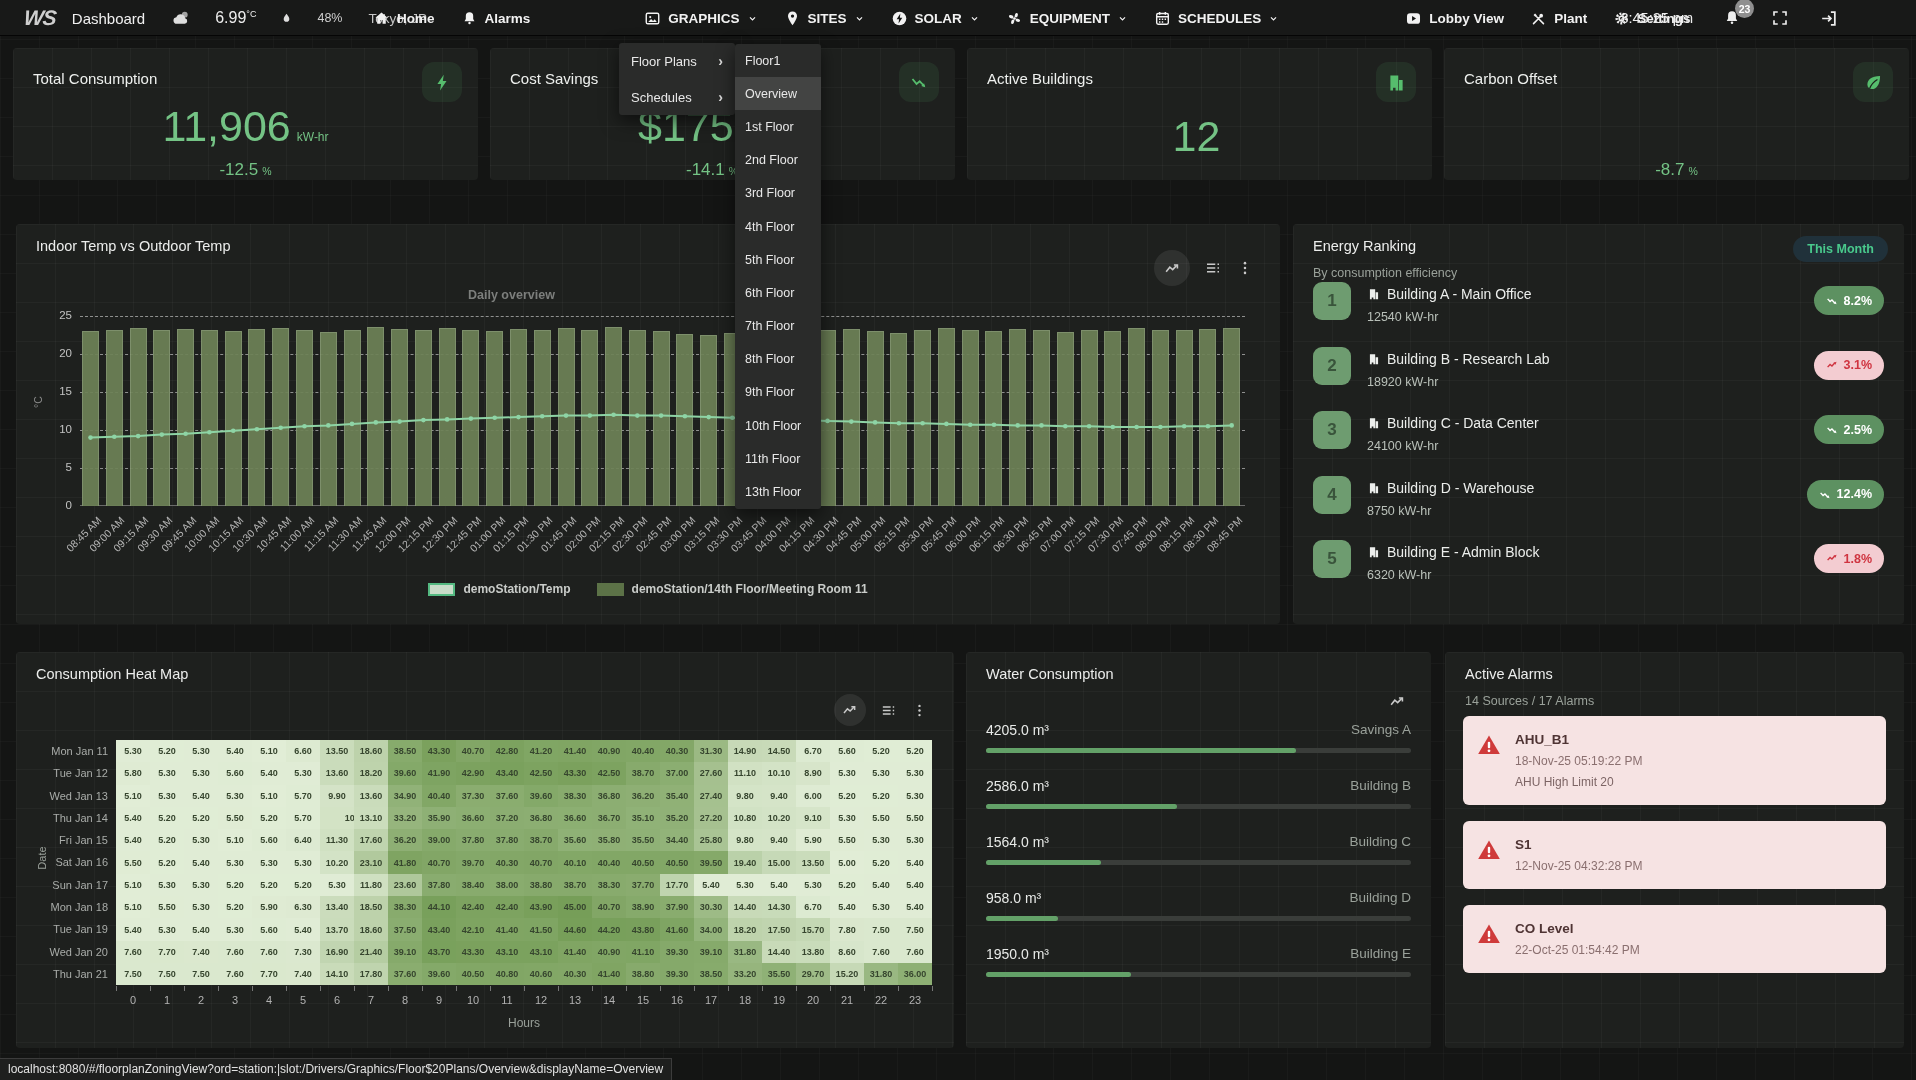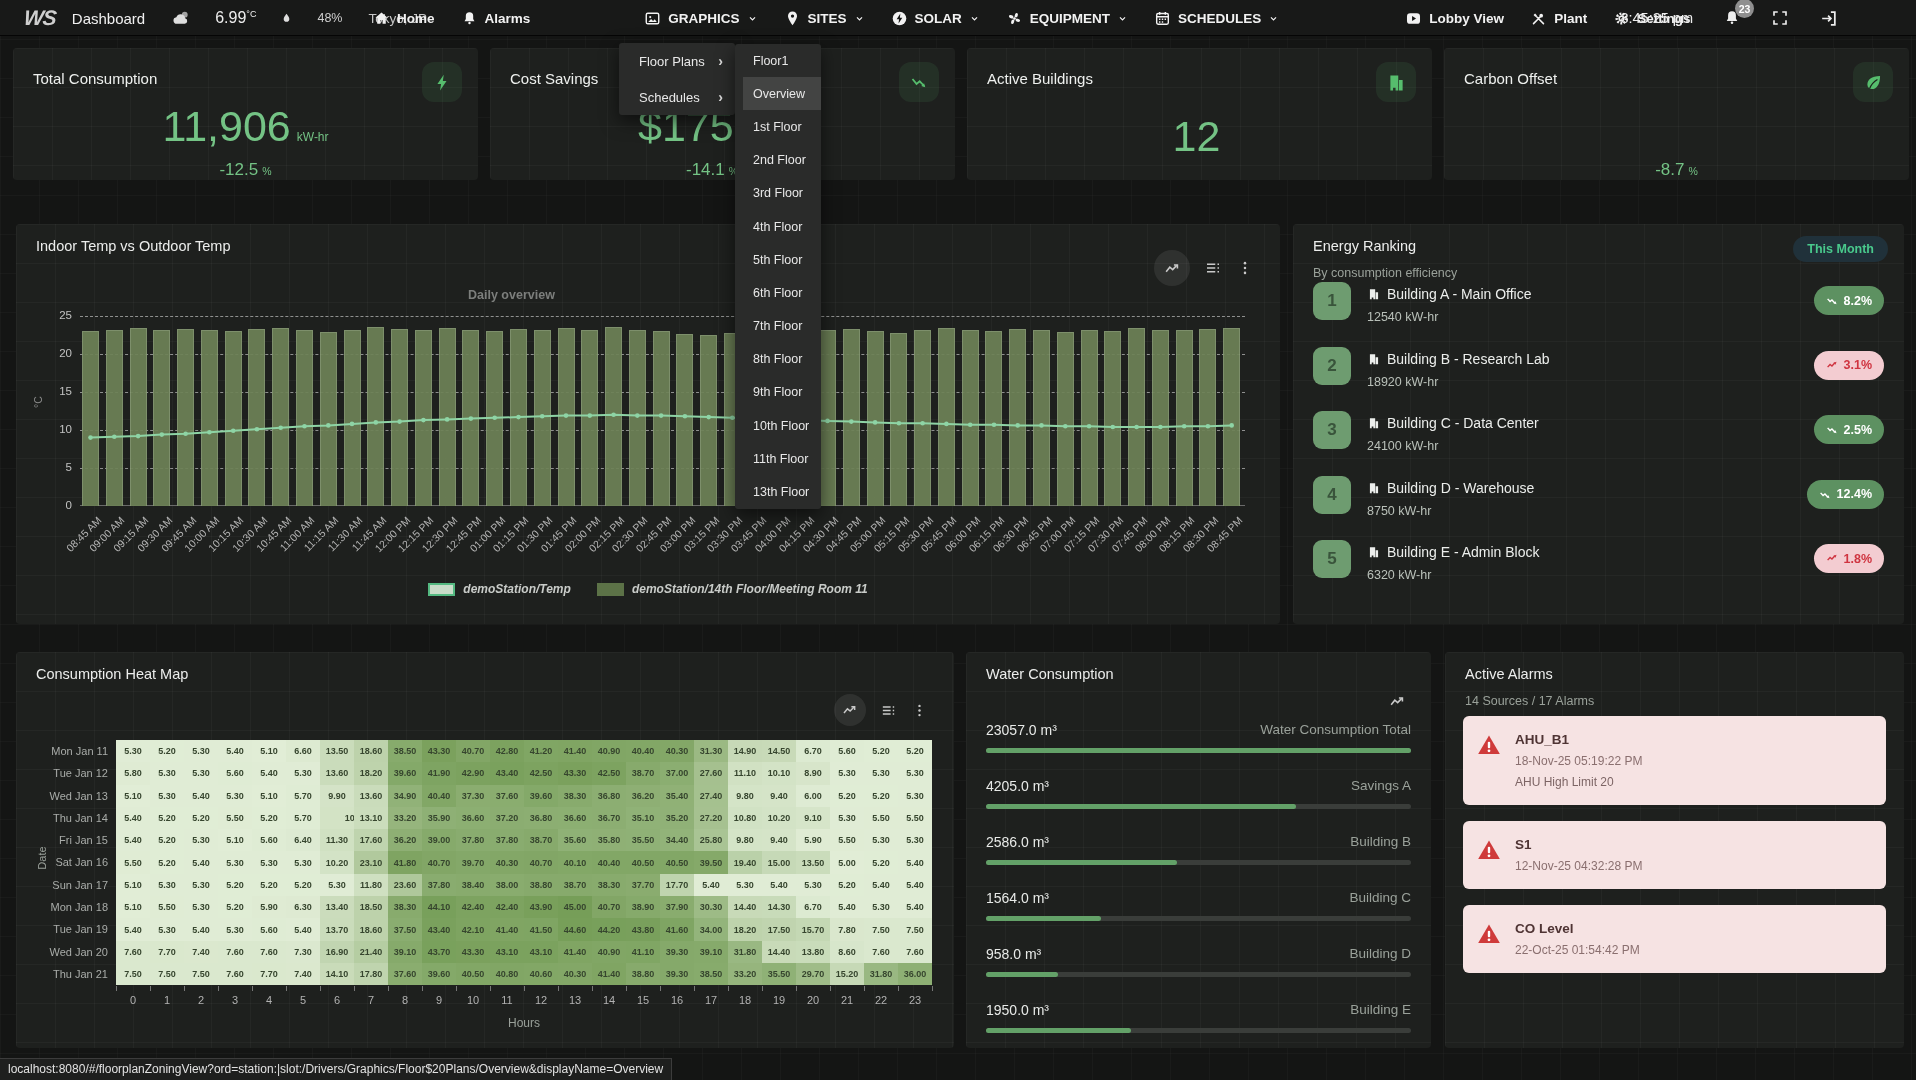--- a/index.html
+++ b/index.html
@@ -65,21 +65,21 @@
   .axis0{position:absolute;left:0;right:0;bottom:0;border-top:1px solid #6a6a6a;}
   .bar{position:absolute;bottom:0;width:17px;background:#6d8156;opacity:.93;border:1px solid rgba(220,235,210,.22);border-bottom:none;}
   .yl{position:absolute;left:-42px;width:34px;text-align:right;font-size:11.5px;color:#c2c2c2;}
   .y-unit{position:absolute;left:16px;top:172px;transform:rotate(-90deg);font-size:10.5px;color:#8a8a8a;}
   .daily-overview{position:absolute;left:452px;top:64px;font-size:12.5px;font-weight:700;color:#7c7e7c;}
   #xlabels{position:absolute;left:64px;top:288px;width:1165px;height:66px;pointer-events:none;}
   .xl{position:absolute;top:2px;font-size:10.5px;color:#b4b4b4;white-space:nowrap;transform:rotate(-45deg) translateX(-100%);transform-origin:0 0;}
   #legend{position:absolute;left:0;right:0;top:358px;display:flex;justify-content:center;gap:26px;align-items:center;}
   .lg-entry{display:flex;align-items:center;gap:8px;}
   .lg-sw{width:27px;height:13px;}
-  .lg-lb{font-size:12px;color:#c9ccc9;font-weight:700;font-style:italic;}
+  .lg-lb{font-size:12px;color:#c9ccc9;font-weight:700;}
   
   .pill{position:absolute;right:16px;top:12px;background:#20313a;color:#49c98c;font-size:12.5px;font-weight:700;padding:6px 14px;border-radius:15px;}
   .rank-item{position:absolute;left:20px;right:20px;height:58px;}
   .rank-num{position:absolute;left:0;top:0;width:38px;height:38px;border-radius:9px;background:#6e9c70;color:#39543b;font-size:17px;font-weight:700;display:flex;align-items:center;justify-content:center;}
   .rank-name{position:absolute;left:54px;top:4px;font-size:14px;color:#eceeec;display:flex;align-items:center;gap:6px;white-space:nowrap;text-align:right;}
   .rank-cons{position:absolute;left:54px;top:28px;font-size:12.5px;color:#b9c0b9;}
   .rank-badge{position:absolute;right:0;top:4px;height:29px;border-radius:15px;display:flex;align-items:center;gap:5px;padding:0 12px;font-size:12.5px;font-weight:700;}
   .rank-badge.good{background:#5d9161;color:#fff;}
   .rank-badge.bad{background:#f3ccd1;color:#cf3440;}
   
@@ -100,21 +100,21 @@
   .wbar{position:absolute;left:0;right:0;top:30px;height:5px;border-radius:3px;background:#3a3d3a;}
   .wfill{height:5px;border-radius:3px;background:#63a168;}
   
   #alarm-list{position:absolute;left:18px;right:18px;top:64px;bottom:0;overflow:hidden;}
   .acard{position:relative;background:#f6e3e3;border-radius:6px;padding:16px 12px 16px 52px;margin-bottom:16px;}
   .acard .icn{position:absolute;left:13px;top:16px;}
   .aname{font-size:13.5px;font-weight:700;color:#4f3434;}
   .atime{font-size:12px;color:#8a6f6f;margin-top:7px;}
   .adesc{font-size:12px;color:#7d6565;margin-top:7px;}
   
-  .menu{position:absolute;background:#2a2b2a;border-radius:3px;box-shadow:0 6px 18px rgba(0,0,0,.55);z-index:50;padding-left:8px;}
+  .menu{position:absolute;background:#2a2b2a;border-radius:3px;box-shadow:0 6px 18px rgba(0,0,0,.55);z-index:50;}
   #menu1{left:619px;top:43px;width:116px;}
   #menu2{left:735px;top:44px;width:86px;}
   .m-item{height:36px;display:flex;align-items:center;justify-content:space-between;padding:0 12px;font-size:13px;color:#e8e8e8;cursor:pointer;}
   #menu2 .m-item{height:33.2px;padding:0 10px;font-size:12.5px;justify-content:flex-start;white-space:nowrap;}
   .m-item.active{background:#434443;}
   .m-arrow{font-size:14px;color:#dadada;font-weight:700;}
   
   .statusbar{position:absolute;left:0;bottom:0;z-index:60;background:#1e1f1e;border:1px solid #3c3c3c;border-left:none;border-bottom:none;
              padding:3px 8px 4px;font-size:12px;color:#e2e2e2;white-space:nowrap;}
 </style>
@@ -960,27 +960,20 @@
     <div class="chart-icons">
       <span class="icn">
           <svg viewBox="0 0 24 24" width="19" height="19">
             <path fill="none" stroke="currentColor" stroke-width="2" d="m4 16 4.6-5.6 3.6 3L17.4 8"></path>
             <path fill="none" stroke="currentColor" stroke-width="2" d="M13.8 7.6h4.4V12"></path>
           </svg>
         </span>
     </div>
     <div id="water-rows">
         <div class="wrow">
-          <span class="wval">23057.0 m³</span>
-          <span class="wlab">Water Consumption Total</span>
-          <div class="wbar">
-            <div class="wfill" style="width:100%"></div>
-          </div>
-        </div>
-        <div class="wrow">
           <span class="wval">4205.0 m³</span>
           <span class="wlab">Savings A</span>
           <div class="wbar">
             <div class="wfill" style="width:73%"></div>
           </div>
         </div>
         <div class="wrow">
           <span class="wval">2586.0 m³</span>
           <span class="wlab">Building B</span>
           <div class="wbar">

